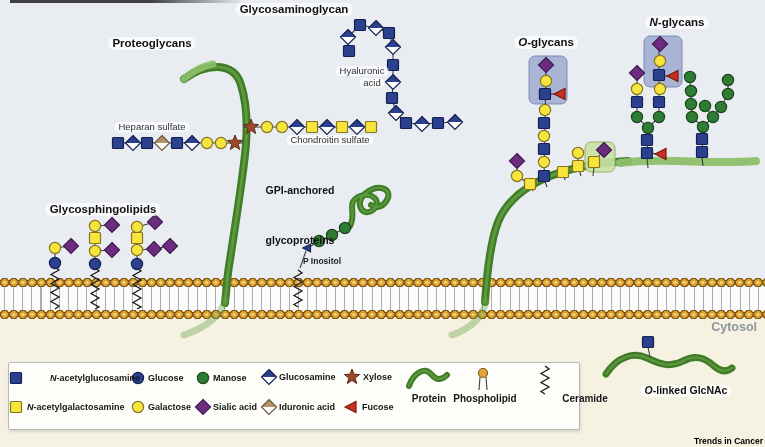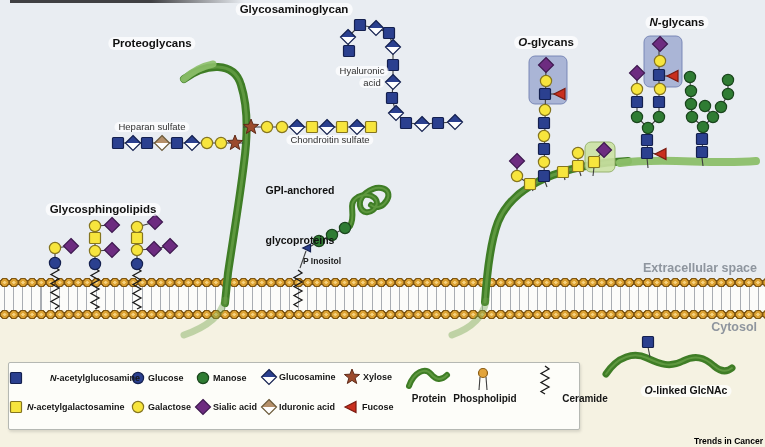--- a/index.html
+++ b/index.html
@@ -284,16 +284,15 @@
       <div class="leg-txt" style="left: 363px; top: 371px;">Xylose</div>
       <div class="leg-txt" style="left: 27px; top: 401px;"><i>N</i>-acetylgalactosamine</div>
       <div class="leg-txt" style="left: 148px; top: 401px;">Galactose</div>
       <div class="leg-txt" style="left: 213px; top: 401px;">Sialic acid</div>
       <div class="leg-txt" style="left: 279px; top: 401px; text-align: center;">Iduronic acid</div>
       <div class="leg-txt" style="left: 362px; top: 401px;">Fucose</div>
       <div class="leg-big" style="left: 429px; top: 393px;">Protein</div>
       <div class="leg-big" style="left: 485px; top: 393px;">Phospholipid</div>
       <div class="leg-big" style="left: 542px; top: 393px; margin-left: 43px;">Ceramide</div>
     </div>
-  <div class="static-label lbl-extracellular">Extracellular space</div>
   <div class="static-label lbl-cytosol">Cytosol</div>
   <div class="brand">Trends in Cancer</div>
 </div>
 
 </body></html>

